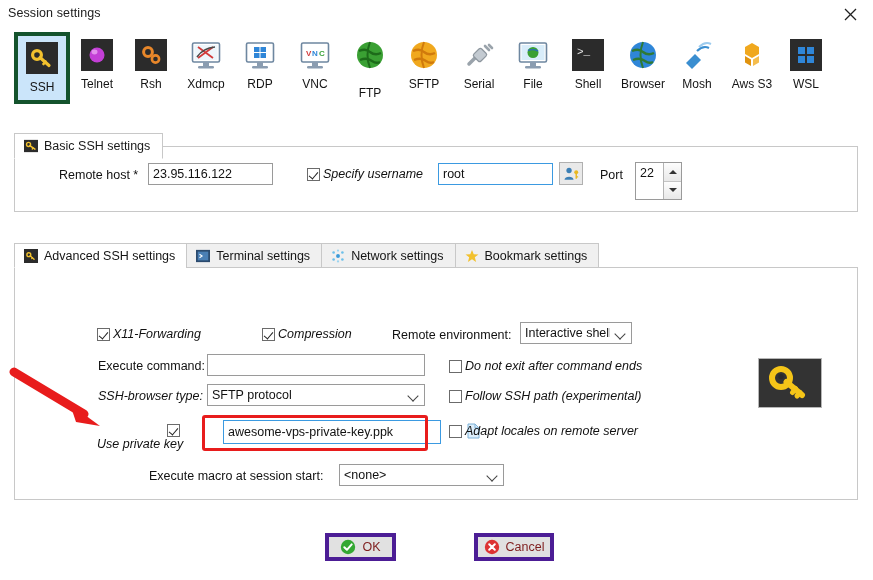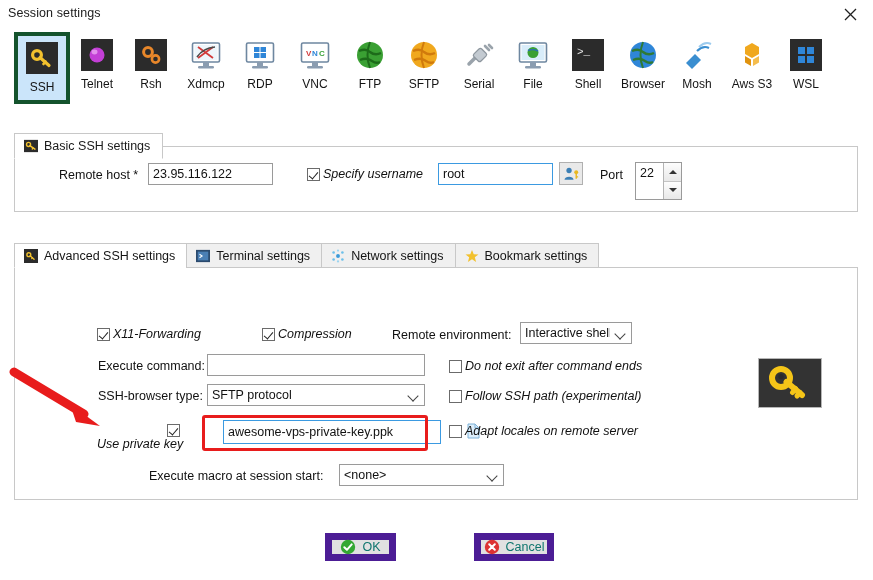--- a/index.html
+++ b/index.html
@@ -298,28 +298,28 @@
     position: absolute;
     pointer-events: none;
     z-index: 6;
   }
 
   
   .dlgbtn {
     position: absolute;
     box-sizing: border-box;
     height: 28px;
-    border: 7px solid #4c1d95;
+    border: 4px solid #4c1d95;
     background: #e1e1e1;
     display: flex;
     align-items: center;
     justify-content: center;
     cursor: pointer;
     font-size: 12.5px;
-    color: #0f766e;
+    color: #7f1d1d;
   }
   .dlgbtn .bico {
     width: 16px; height: 16px;
     margin-right: 6px;
     flex: 0 0 16px;
   }
 
   .browse-ico {
     position: absolute;
     right: 5px; top: 3px;
@@ -395,21 +395,21 @@
           <rect x="2.5" y="4" width="27" height="19" rx="1.5" fill="#ffffff" stroke="#6e87a0" stroke-width="1.6"></rect>
           <rect x="4.5" y="6" width="23" height="15" fill="#ffffff"></rect>
           <text x="7" y="17" font-family="Liberation Sans" font-size="8" font-weight="bold" fill="#d23b3b">V</text>
           <text x="13" y="17" font-family="Liberation Sans" font-size="8" font-weight="bold" fill="#2f86d8">N</text>
           <text x="20" y="17" font-family="Liberation Sans" font-size="8" font-weight="bold" fill="#3aa33a">C</text>
           <rect x="13" y="23" width="6" height="4" fill="#8a9cb0"></rect>
           <rect x="8" y="27" width="16" height="2.4" rx="1.2" fill="#8a9cb0"></rect>
         </svg></span>
       <span class="type-label">VNC</span>
     </div>
-    <div class="type-item" style="left: 342px;">
+    <div class="type-item" style="left: 342px; gap: 9px;">
       <span class="type-icon"><svg width="32" height="32" viewBox="0 0 32 32">
           <circle cx="16" cy="16" r="13" fill="#3aa033"></circle>
           <path d="M5 12 Q12 9 16 13 Q21 17 27 14" stroke="#1d6b1a" stroke-width="2.4" fill="none"></path>
           <path d="M6 21 Q13 18 18 22 Q22 25 26 23" stroke="#1d6b1a" stroke-width="2.4" fill="none"></path>
           <path d="M16 3 Q11 16 16 29" stroke="#1d6b1a" stroke-width="2" fill="none"></path>
         </svg></span>
       <span class="type-label">FTP</span>
     </div>
     <div class="type-item" style="left: 396px;">
       <span class="type-icon"><svg width="32" height="32" viewBox="0 0 32 32">
@@ -583,21 +583,21 @@
   </div>
 
   <div class="lbl" style="left:83px; top:91px;">Execute command:</div>
   <input class="txtinput" style="left: 192px; top: 86px; width: 218px;" value="">
 
   <div class="cbox" style="left:434px; top:91px;">
     <span class="box"></span>
     <span class="ctext">Do not exit after command ends</span>
   </div>
 
-  <div class="lbl" style="left:83px; top:121px;">SSH-browser type:</div>
+  <div class="lbl" style="left:83px; top:121px;font-style:italic;">SSH-browser type:</div>
   <div class="combo" style="left:192px; top:116px; width:218px;">
     <span class="cval">SFTP protocol</span>
     <span class="chev"></span>
   </div>
 
   <div class="cbox" style="left:434px; top:121px;">
     <span class="box"></span>
     <span class="ctext">Follow SSH path (experimental)</span>
   </div>
 

